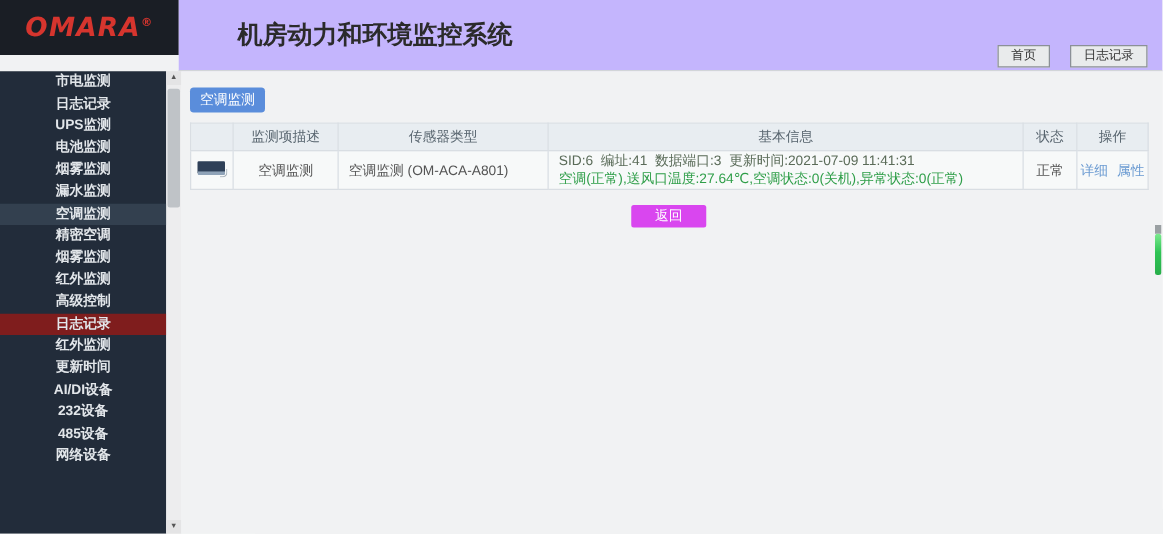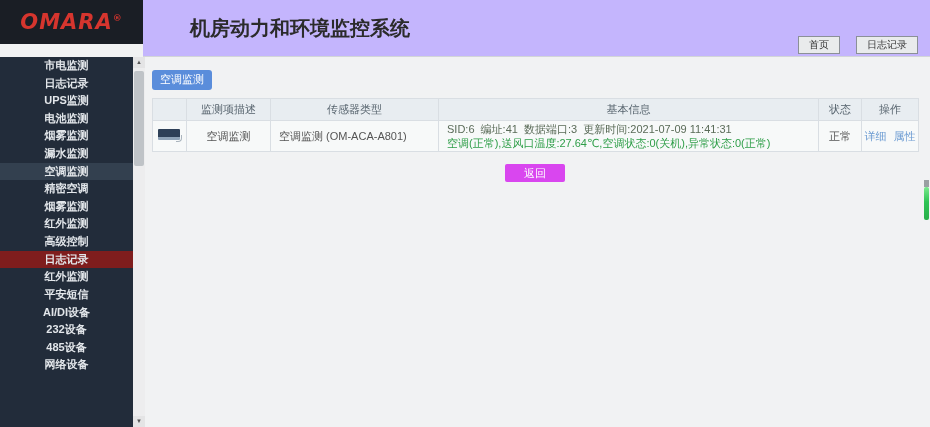--- a/index.html
+++ b/index.html
@@ -95,21 +95,21 @@
     <div class="side-item">电池监测</div>
     <div class="side-item">烟雾监测</div>
     <div class="side-item">漏水监测</div>
     <div class="side-item selected">空调监测</div>
     <div class="side-item">精密空调</div>
     <div class="side-item">烟雾监测</div>
     <div class="side-item">红外监测</div>
     <div class="side-item">高级控制</div>
     <div class="side-item section">日志记录</div>
     <div class="side-item">红外监测</div>
-    <div class="side-item">平安短信</div>
+    <div class="side-item">更新时间</div>
     <div class="side-item">AI/DI设备</div>
     <div class="side-item">232设备</div>
     <div class="side-item">485设备</div>
     <div class="side-item">网络设备</div>
   </div>
 
   <div class="side-scroll">
     <div class="scroll-arrow up">▲</div>
     <div class="side-thumb"></div>
     <div class="scroll-arrow down">▼</div>

